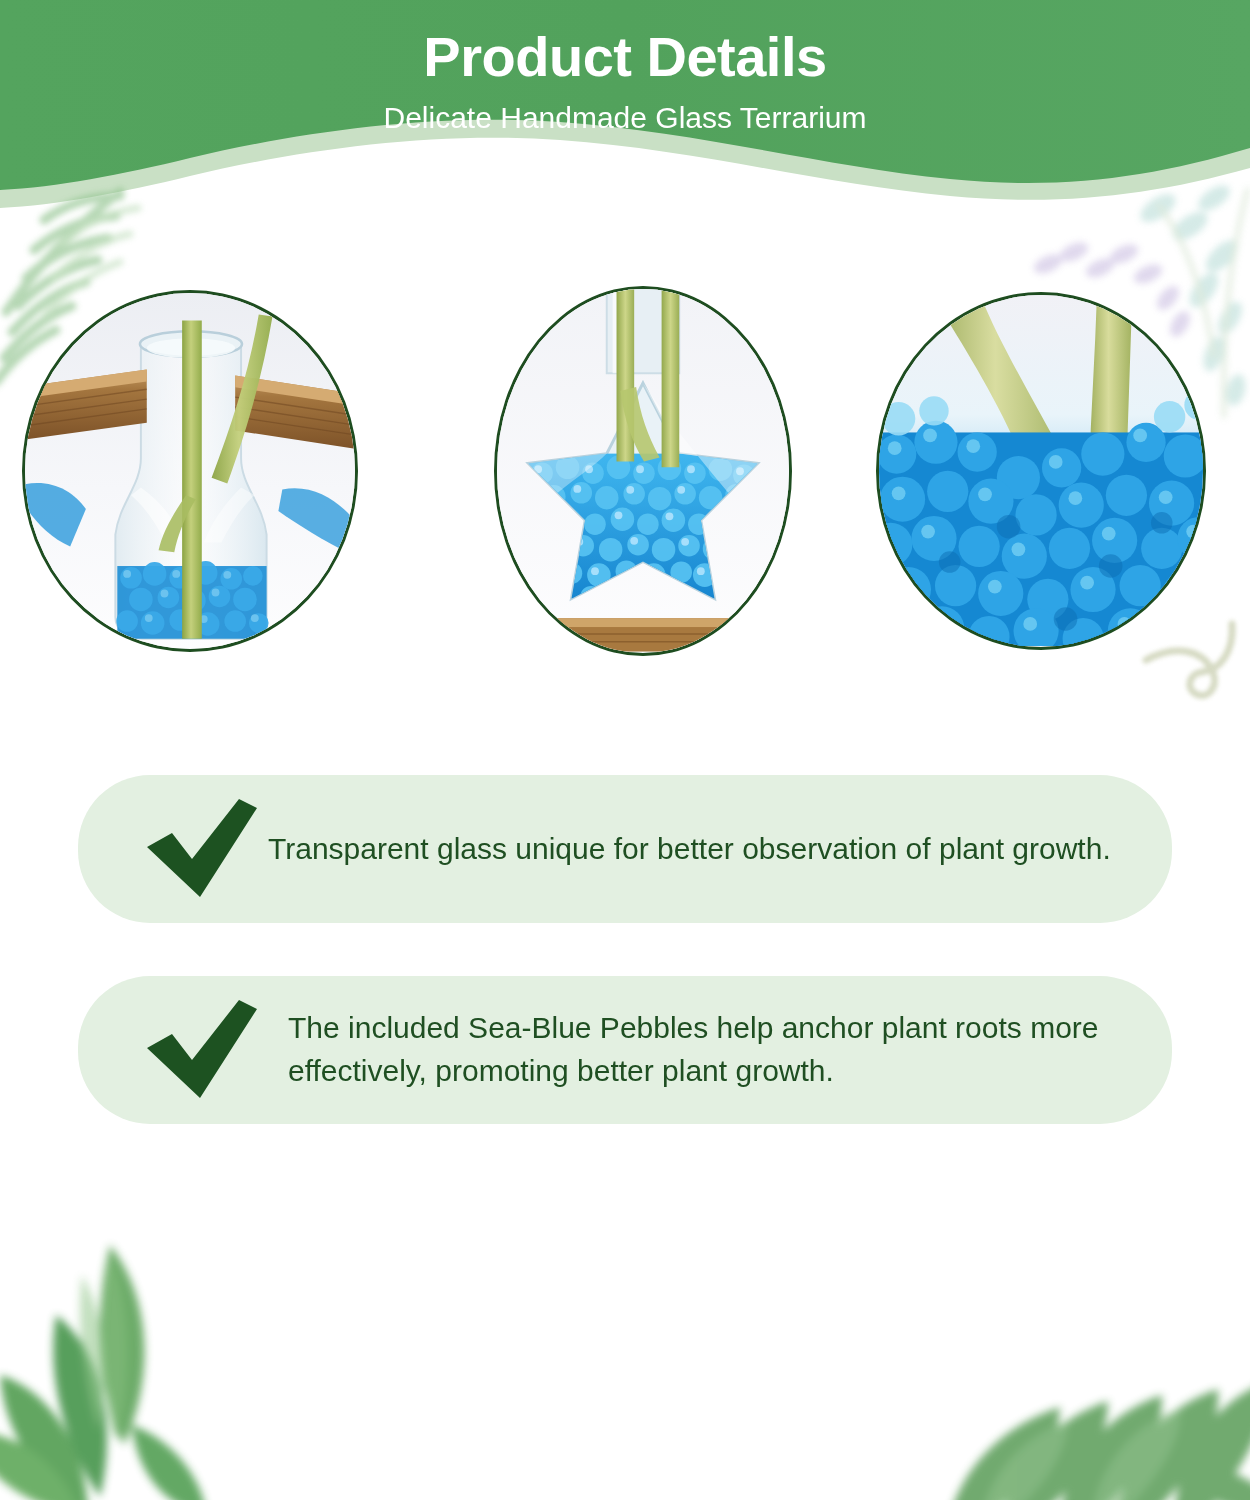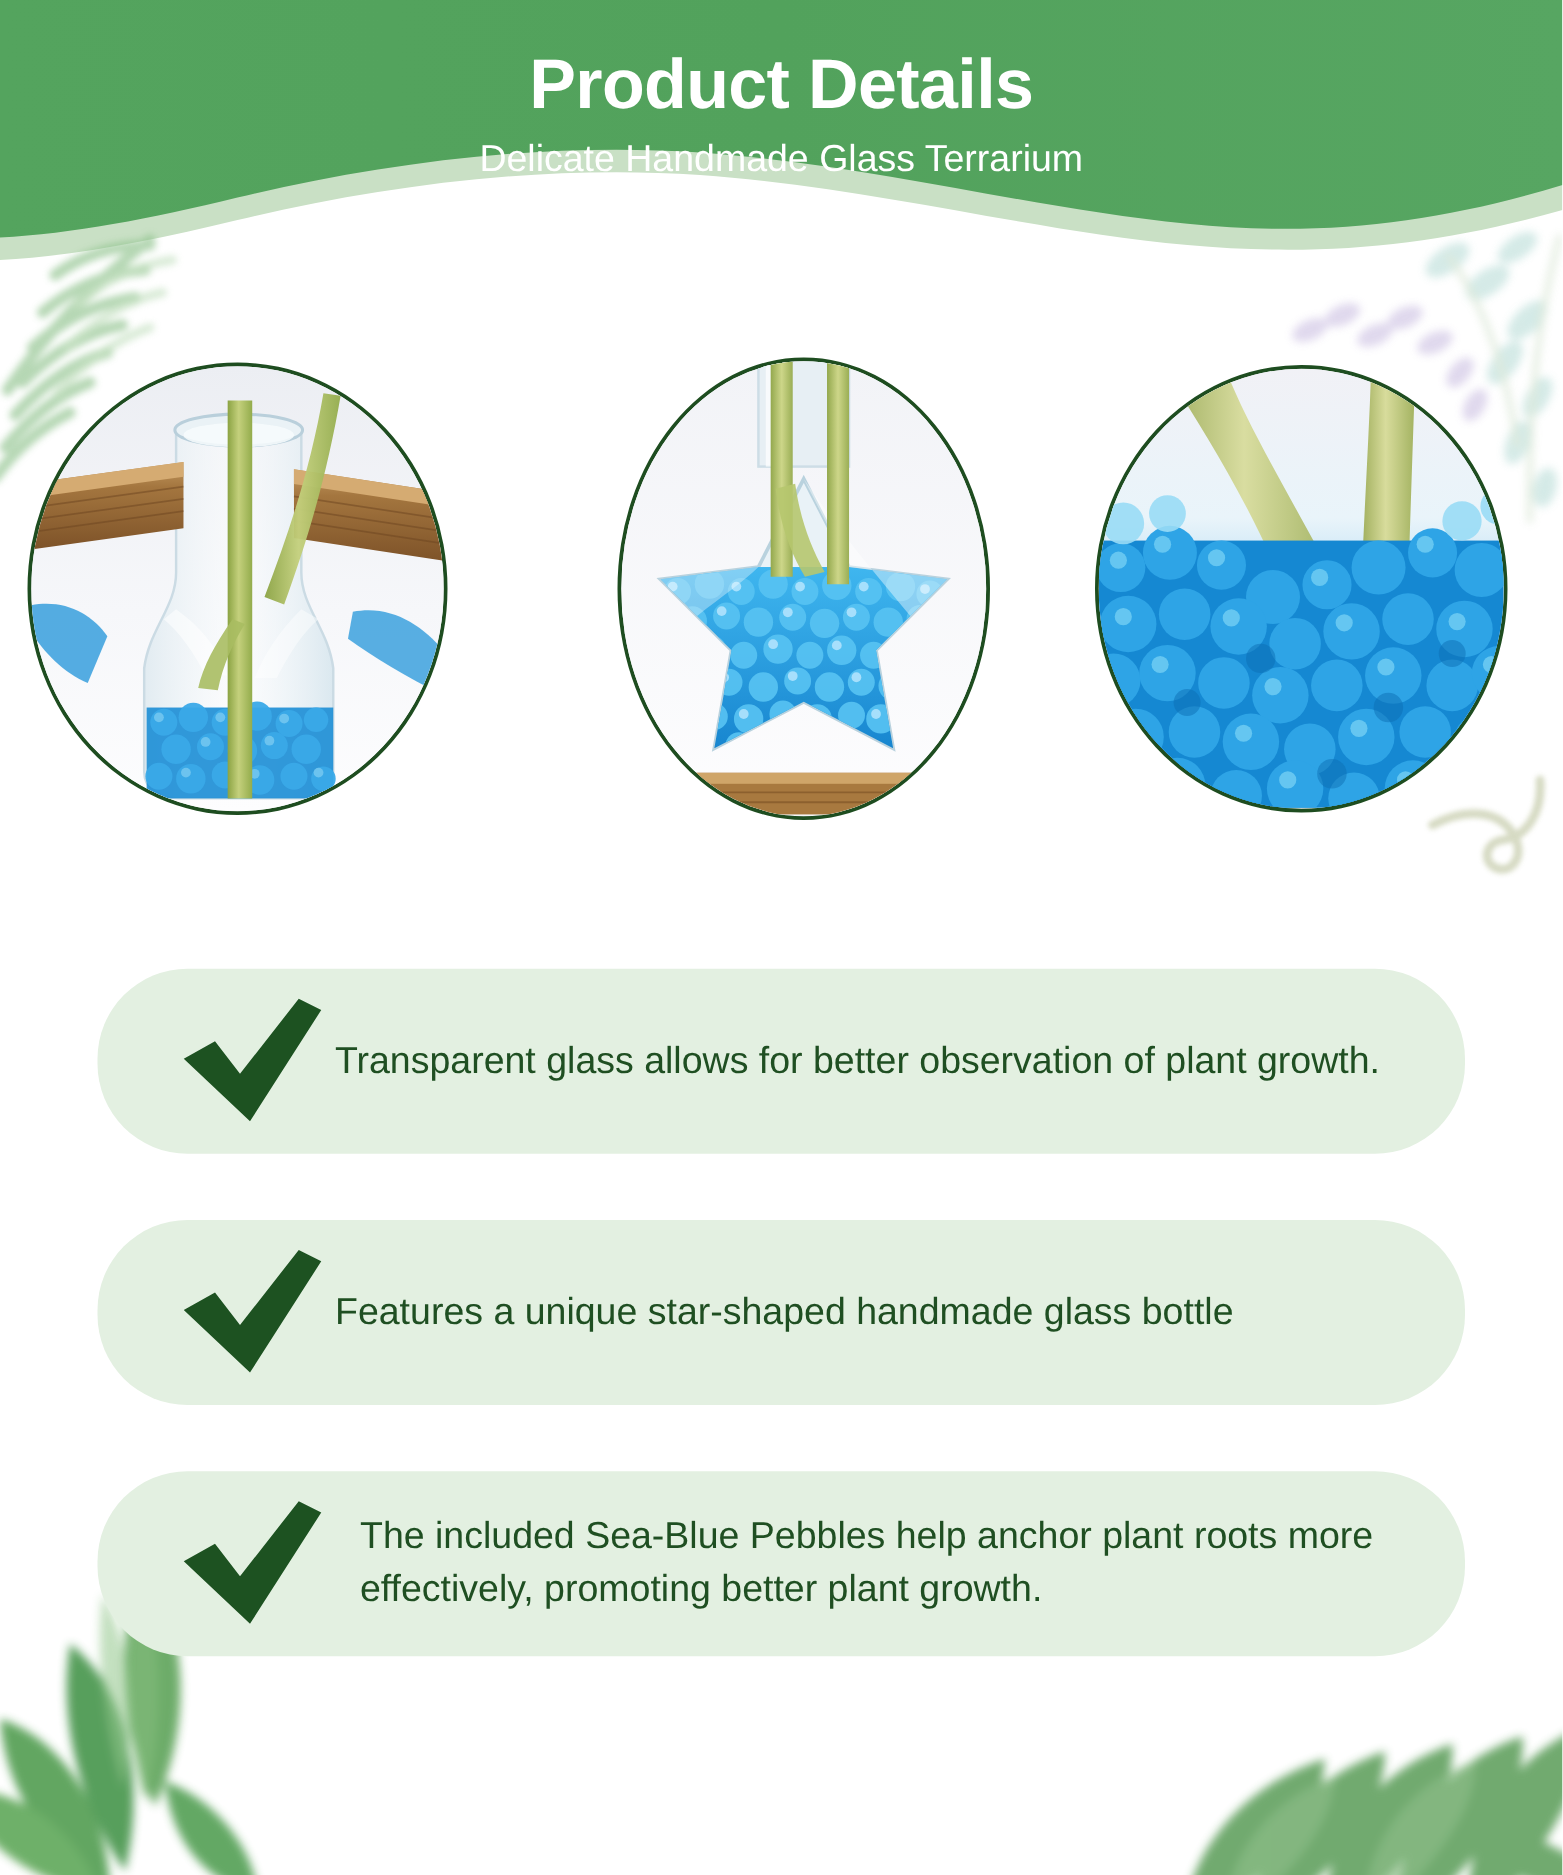--- a/index.html
+++ b/index.html
@@ -11,21 +11,21 @@
     overflow:hidden;
   }
   .page { position:relative; width:1250px; height:1500px; overflow:hidden; background:#fff; }
 
   
   .header { position:absolute; left:0; top:0; width:1250px; height:240px; overflow:hidden; }
   .header svg { position:absolute; left:0; top:0; }
   .header-text { position:absolute; left:0; top:0; width:1250px; text-align:center; z-index:4; }
   .title {
     font-size:56px; font-weight:bold; color:#ffffff; letter-spacing:-0.5px;
-    margin-top:38px; line-height:1.05;
+    margin-top:28px; line-height:1.05;
   }
   .subtitle { font-size:30px; color:#ffffff; margin-top:14px; font-weight:400; }
 
   
   .decor { position:absolute; z-index:1; pointer-events:none; }
   .d-topleft  { left:-30px;  top:182px;  width:230px; height:230px; filter:blur(3px); opacity:.75; }
   .d-topright { right:-8px;  top:178px;  width:250px; height:300px; filter:blur(3.5px); opacity:.8; }
   .d-midright { right:-6px;  top:540px;  width:120px; height:190px; filter:blur(2px); opacity:.85; }
   .d-botleft  { left:-40px;  top:1245px; width:300px; height:270px; filter:blur(4px); opacity:.95; }
   .d-botright { right:-20px; top:1325px; width:340px; height:190px; filter:blur(4px); opacity:.95; }
@@ -466,31 +466,23 @@
   </div>
 
   <div class="features">
 
     <div class="pill pill-1">
       <div class="check">
         <svg width="116" height="104" viewBox="0 0 116 104">
           <path d="M2,50 L27,36 L47,62 L94,2 L112,11 L55,100 Z" fill="#1d5221"></path>
         </svg>
       </div>
-      <div class="pill-text">Transparent glass allows for better observation of plant growth.</div>
-    </div>
-
-    <div class="pill pill-2">
-      <div class="check">
-        <svg width="116" height="104" viewBox="0 0 116 104">
-          <path d="M2,50 L27,36 L47,62 L94,2 L112,11 L55,100 Z" fill="#1d5221"></path>
-        </svg>
-      </div>
-      <div class="pill-text">Features a unique star-shaped handmade glass bottle</div>
-    </div>
+      <div class="pill-text">Transparent glass unique for better observation of plant growth.</div>
+    </div>
+
 
     <div class="pill pill-3">
       <div class="check">
         <svg width="116" height="104" viewBox="0 0 116 104">
           <path d="M2,50 L27,36 L47,62 L94,2 L112,11 L55,100 Z" fill="#1d5221"></path>
         </svg>
       </div>
       <div class="pill-text">The included Sea-Blue Pebbles help anchor plant roots more effectively, promoting better plant growth.</div>
     </div>
   </div>

